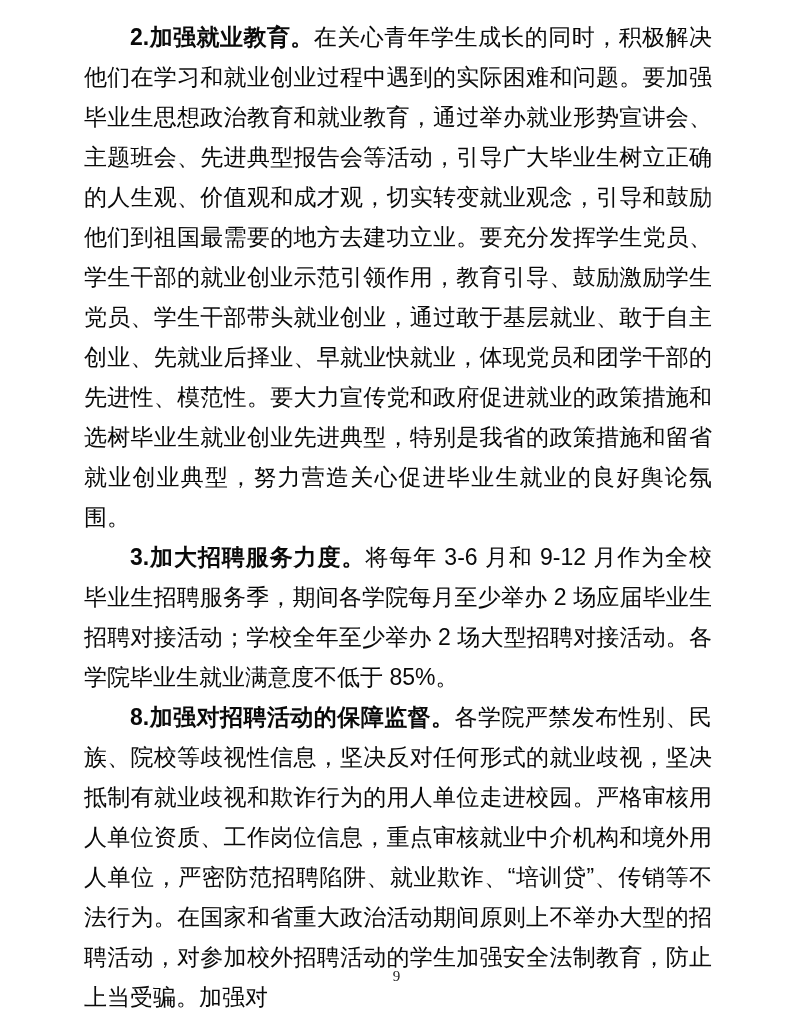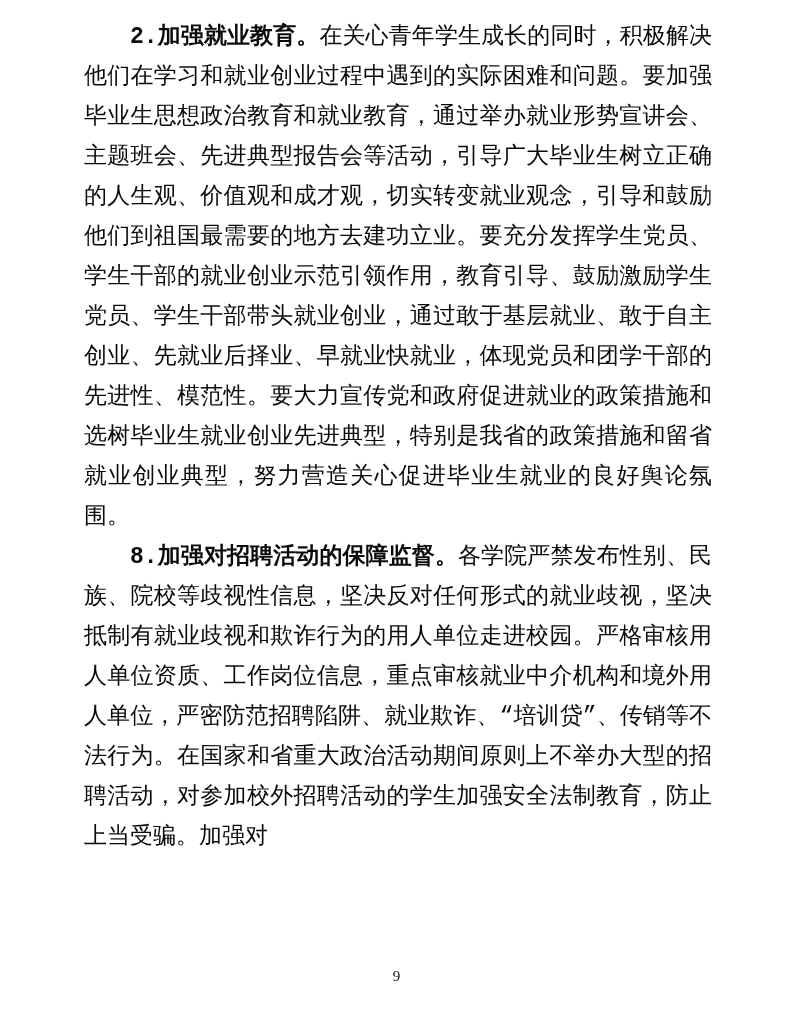--- a/index.html
+++ b/index.html
@@ -25,21 +25,20 @@
   p.para {
     margin: 0;
     padding: 0;
     font-size: 23px;
     line-height: 40px;
     text-align: justify;
     text-justify: inter-ideograph;
     text-indent: 2em;
     word-break: break-all;
     color: #0a0a0a;
-    font-family: Liberation Mono, monospace;
   }
   p.para .para-heading {
     font-weight: bold;
   }
   .page-footer {
     position: absolute;
     left: 0;
     top: 966px;
     width: 793px;
     text-align: center;
@@ -52,20 +51,23 @@
 </head>
 <body>
 
 <div class="page">
   <div class="content">
 
     <p class="para">
       <span class="para-heading">2.加强就业教育。</span><span>在关心青年学生成长的同时，积极解决他们在学习和就业创业过程中遇到的实际困难和问题。要加强毕业生思想政治教育和就业教育，通过举办就业形势宣讲会、主题班会、先进典型报告会等活动，引导广大毕业生树立正确的人生观、价值观和成才观，切实转变就业观念，引导和鼓励他们到祖国最需要的地方去建功立业。要充分发挥学生党员、学生干部的就业创业示范引领作用，教育引导、鼓励激励学生党员、学生干部带头就业创业，通过敢于基层就业、敢于自主创业、先就业后择业、早就业快就业，体现党员和团学干部的先进性、模范性。要大力宣传党和政府促进就业的政策措施和选树毕业生就业创业先进典型，特别是我省的政策措施和留省就业创业典型，努力营造关心促进毕业生就业的良好舆论氛围。</span>
     </p>
 
+    <p class="para">
+      <span class="para-heading">3.加大招聘服务力度。</span><span>将每年 3-6 月和 9-12 月作为全校毕业生招聘服务季，期间各学院每月至少举办 2 场应届毕业生招聘对接活动；学校全年至少举办 2 场大型招聘对接活动。各学院毕业生就业满意度不低于 85%。</span>
+    </p>
 
     <p class="para">
       <span class="para-heading">8.加强对招聘活动的保障监督。</span><span>各学院严禁发布性别、民族、院校等歧视性信息，坚决反对任何形式的就业歧视，坚决抵制有就业歧视和欺诈行为的用人单位走进校园。严格审核用人单位资质、工作岗位信息，重点审核就业中介机构和境外用人单位，严密防范招聘陷阱、就业欺诈、“培训贷”、传销等不法行为。在国家和省重大政治活动期间原则上不举办大型的招聘活动，对参加校外招聘活动的学生加强安全法制教育，防止上当受骗。加强对</span>
     </p>
 
   </div>
 
   <div class="page-footer">9</div>
 </div>
 

